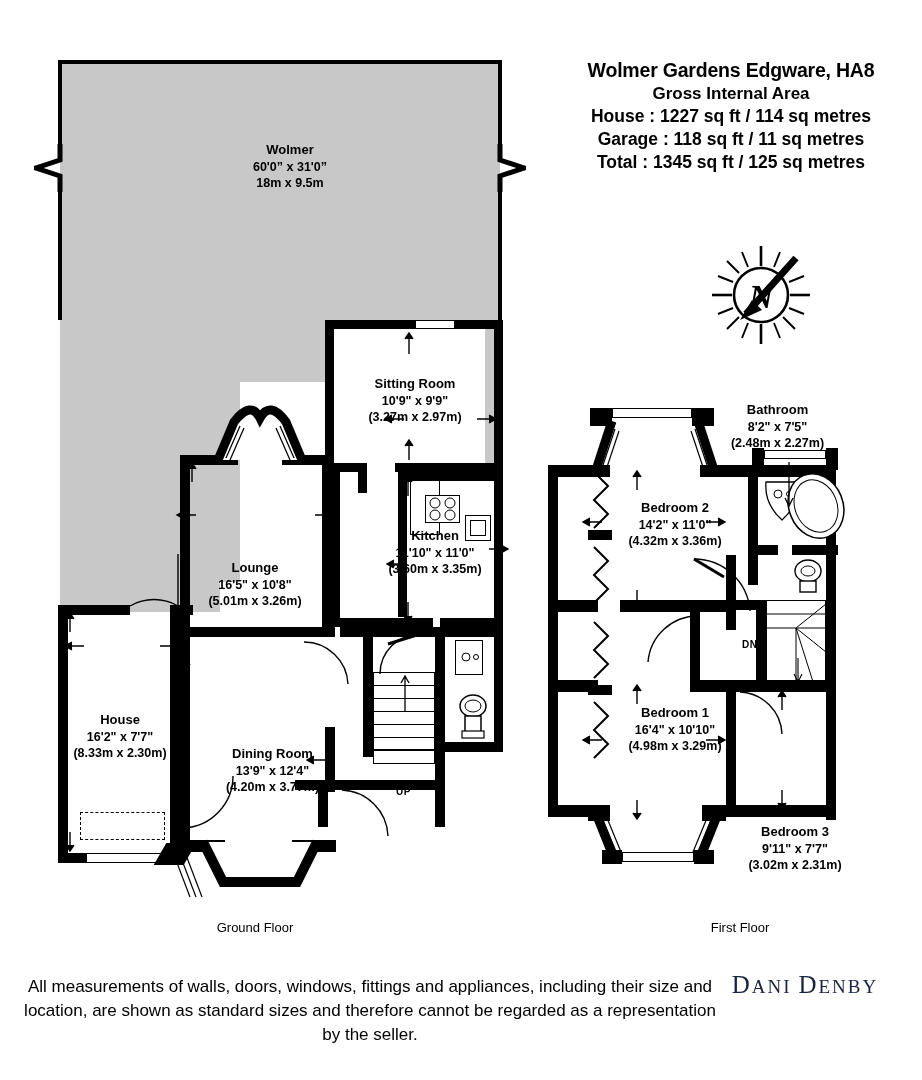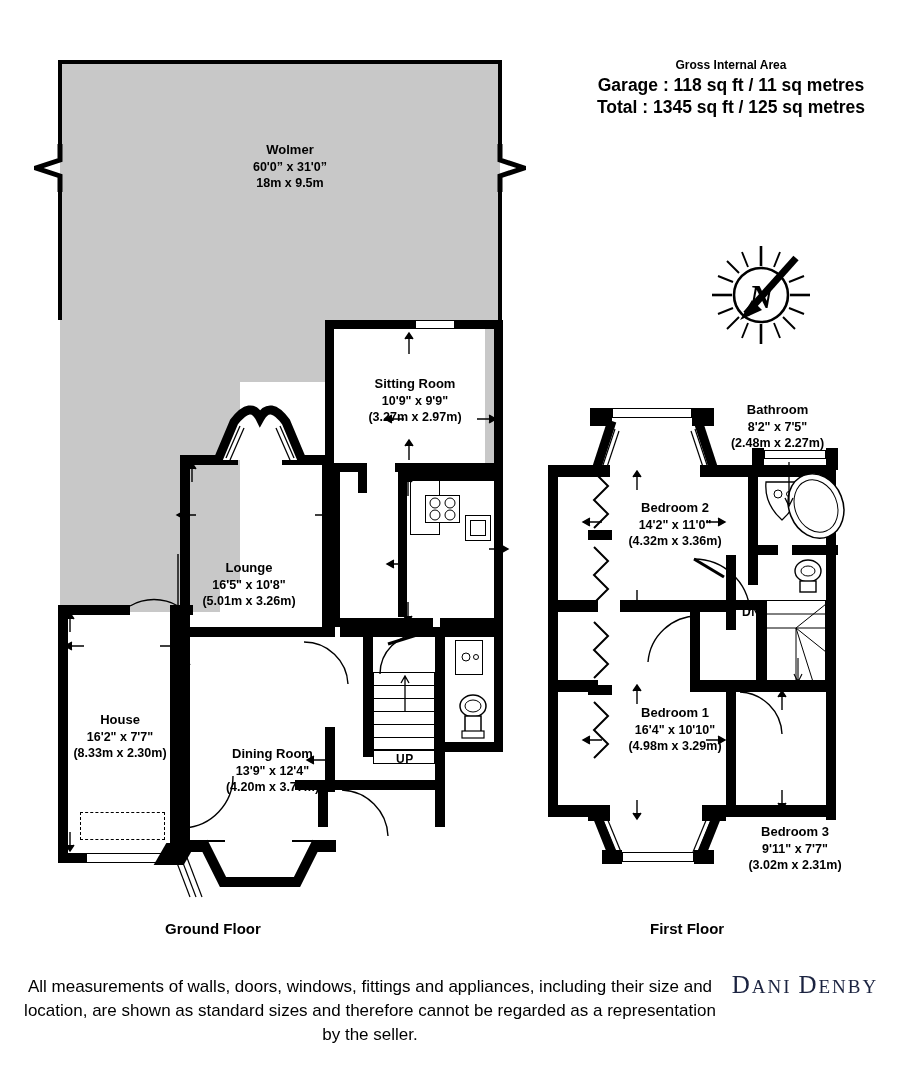--- a/index.html
+++ b/index.html
@@ -6,50 +6,52 @@
   html,body{margin:0;padding:0;background:#ffffff;}
   body{
     width:922px;height:1080px;position:relative;overflow:hidden;
     font-family:"Liberation Sans","DejaVu Sans",sans-serif;
     color:#000;
   }
   .abs{position:absolute;}
   
   #header{left:540px;top:58px;width:382px;text-align:center;line-height:1.30;}
   #header .title{font-size:19.5px;font-weight:bold;letter-spacing:-0.2px;}
-  #header .sub{font-size:12px;font-weight:bold;}
+  #header .sub{font-size:17px;font-weight:bold;}
   #header .line{font-size:17.5px;font-weight:bold;}
   
   .roomlabel{text-align:center;line-height:1.28;font-weight:bold;font-size:12.5px;white-space:nowrap;}
   .roomlabel .nm{font-size:13px;}
-  .floorname{font-weight:bold;font-size:15px;text-align:left;white-space:nowrap;}
+  .floorname{font-weight:normal;font-size:13px;text-align:center;white-space:nowrap;}
   
   .wall{background:#000;position:absolute;}
   .garden{background:#c8c8c8;position:absolute;}
   .thin{position:absolute;border:1px solid #000;box-sizing:border-box;background:#fff;}
   .thinline{position:absolute;background:#000;}
   .dash{position:absolute;border:1px dashed #000;box-sizing:border-box;background:transparent;}
   
   #disclaimer{left:20px;top:975px;width:700px;text-align:center;font-size:17px;line-height:1.42;}
   
   #logo{left:700px;top:965px;width:210px;text-align:center;}
   #logo .mono{font-family:"Liberation Serif","DejaVu Serif",serif;font-size:44px;color:#1b2340;
       font-weight:bold;letter-spacing:-6px;line-height:1;}
   #logo .nm{font-family:"Liberation Serif","DejaVu Serif",serif;font-size:25px;color:#1b2340;
       letter-spacing:2px;margin-top:6px;}
   #logo .nm .sm{font-size:19px;}
   
   #compass{left:706px;top:240px;width:110px;height:110px;}
-  .updn{position:absolute;font-size:12px;font-weight:bold;letter-spacing:.5px;}
+  .updn{position:absolute;font-size:10px;font-weight:bold;letter-spacing:.5px;margin-top:34px;}
 </style>
 </head>
 <body>
 
 <div id="header" class="abs">
+  <div class="title">Wolmer Gardens Edgware, HA8</div>
   <div class="sub">Gross Internal Area</div>
+  <div class="line">House : 1227 sq ft / 114 sq metres</div>
   <div class="line">Garage : 118 sq ft / 11 sq metres</div>
   <div class="line">Total : 1345 sq ft / 125 sq metres</div>
 </div>
 
 <div id="compass" class="abs">
   <svg width="110" height="110" viewBox="0 0 110 110">
     <g stroke="#000" stroke-width="2.6">
       <line x1="55" y1="6" x2="55" y2="26"></line>
       <line x1="55" y1="84" x2="55" y2="104"></line>
       <line x1="6" y1="55" x2="26" y2="55"></line>
@@ -139,20 +141,25 @@
   <div class="thin" style="left:425px;top:495px;width:35px;height:28px;"></div>
   <svg class="abs" style="left:425px;top:495px;" width="35" height="28">
     <circle cx="10" cy="8" r="5" fill="none" stroke="#000" stroke-width="1"></circle>
     <circle cx="25" cy="8" r="5" fill="none" stroke="#000" stroke-width="1"></circle>
     <circle cx="10" cy="20" r="5" fill="none" stroke="#000" stroke-width="1"></circle>
     <circle cx="25" cy="20" r="5" fill="none" stroke="#000" stroke-width="1"></circle>
   </svg>
   <div class="thin" style="left:465px;top:515px;width:26px;height:26px;"></div>
   <div class="thin" style="left:470px;top:520px;width:16px;height:16px;"></div>
 
+  <div class="roomlabel abs" style="left:360px;top:528px;width:150px;">
+    <div class="nm">Kitchen</div>
+    <div>11'10" x 11'0"</div>
+    <div>(3.60m x 3.35m)</div>
+  </div>
   <svg class="abs" style="left:330px;top:474px;" width="185" height="155">
     <g stroke="#000" stroke-width="1.4" fill="#000">
       <path d="M78 2 L78 22 M74 8 L78 2 L82 8"></path>
       <path d="M78 128 L78 148 M74 142 L78 148 L82 142"></path>
       <path d="M58 90 L76 90 M64 86 L57 90 L64 94"></path>
       <path d="M177 75 L159 75 M171 71 L178 75 L171 79"></path>
     </g>
   </svg>
 
   <div class="wall" style="left:180px;top:455px;width:58px;height:10px;"></div>
@@ -166,21 +173,21 @@
   </svg>
   <div class="wall" style="left:180px;top:455px;width:10px;height:160px;"></div>
   <div class="wall" style="left:322px;top:455px;width:10px;height:172px;"></div>
   <div class="wall" style="left:60px;top:605px;width:70px;height:10px;"></div>
   <div class="wall" style="left:175px;top:605px;width:18px;height:10px;"></div>
   <svg class="abs" style="left:128px;top:548px;" width="55" height="62">
     <path d="M50 58 A48 48 0 0 0 2 58" fill="none" stroke="#000" stroke-width="1.4"></path>
     <path d="M50 58 L50 6" stroke="#000" stroke-width="1.4" fill="none"></path>
   </svg>
 
-  <div class="roomlabel abs" style="left:169px;top:560px;width:160px;">
+  <div class="roomlabel abs" style="left:175px;top:560px;width:160px;">
     <div class="nm">Lounge</div>
     <div>16'5" x 10'8"</div>
     <div>(5.01m x 3.26m)</div>
   </div>
   <svg class="abs" style="left:170px;top:460px;" width="175" height="160">
     <g stroke="#000" stroke-width="1.4" fill="#000">
       <path d="M22 4 L22 22 M18 9 L22 3 L26 9"></path>
       <path d="M8 55 L26 55 M14 51 L7 55 L14 59"></path>
       <path d="M163 55 L145 55 M157 51 L164 55 L157 59"></path>
     </g>

